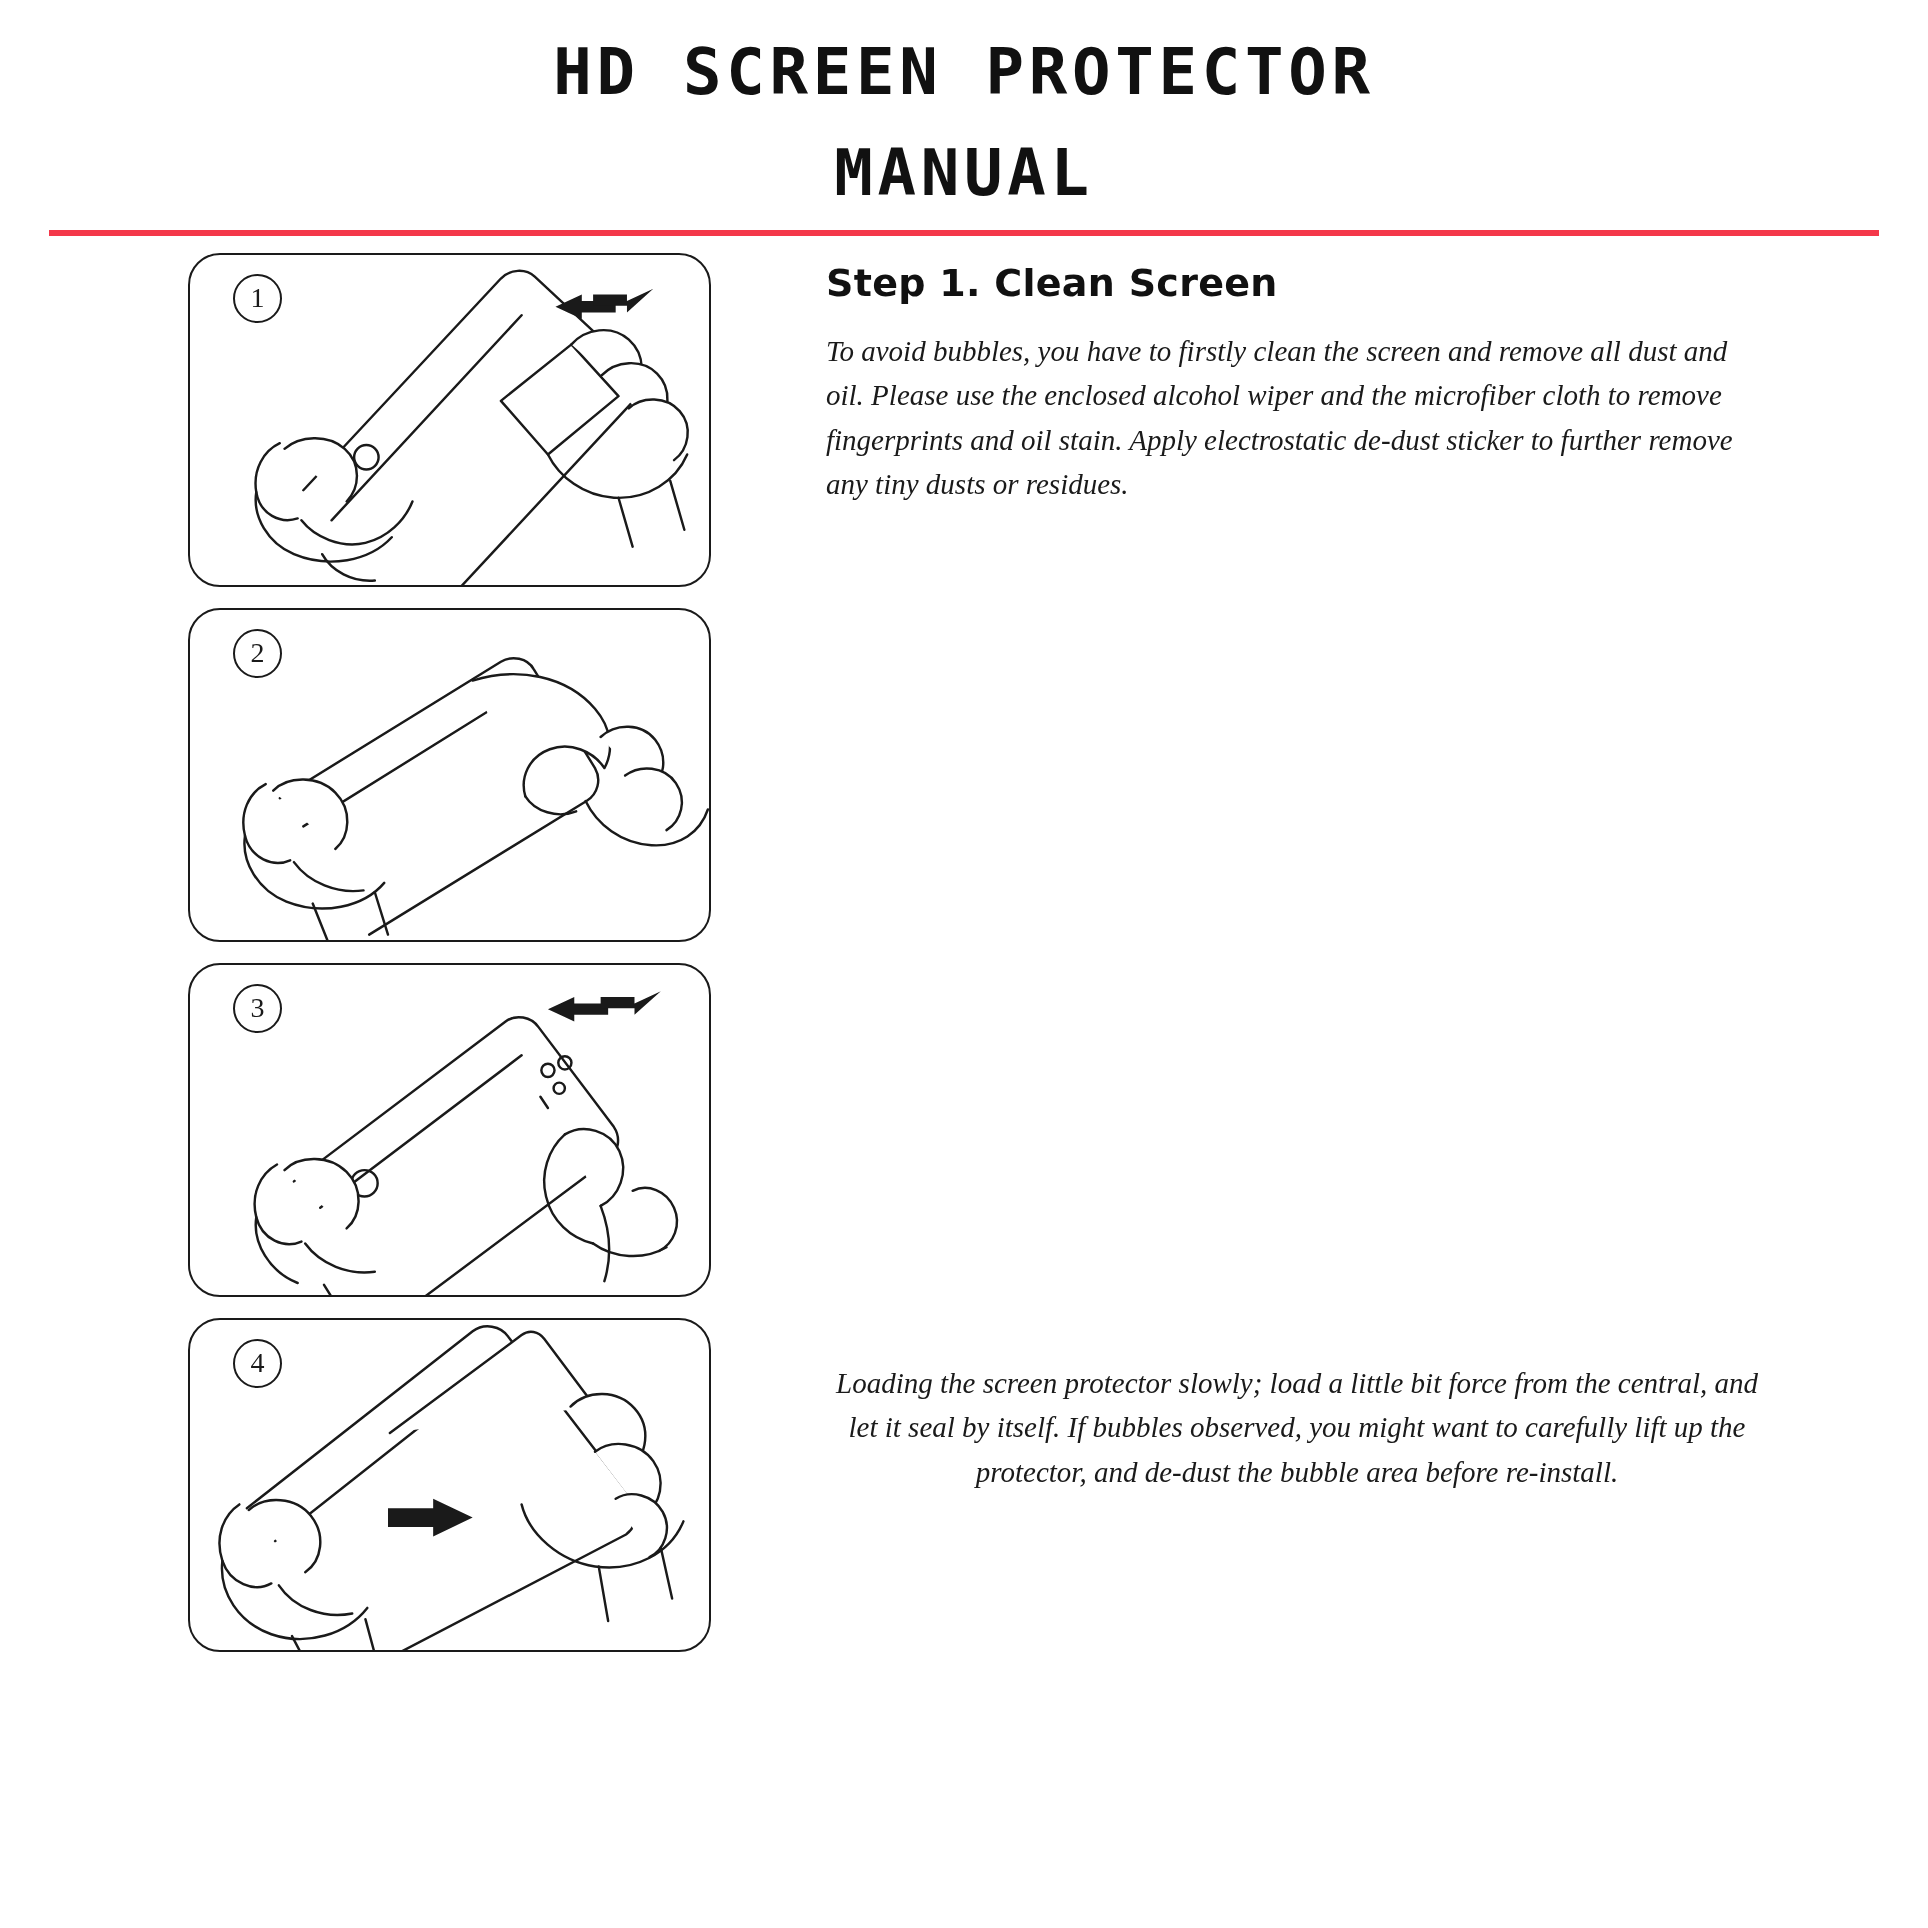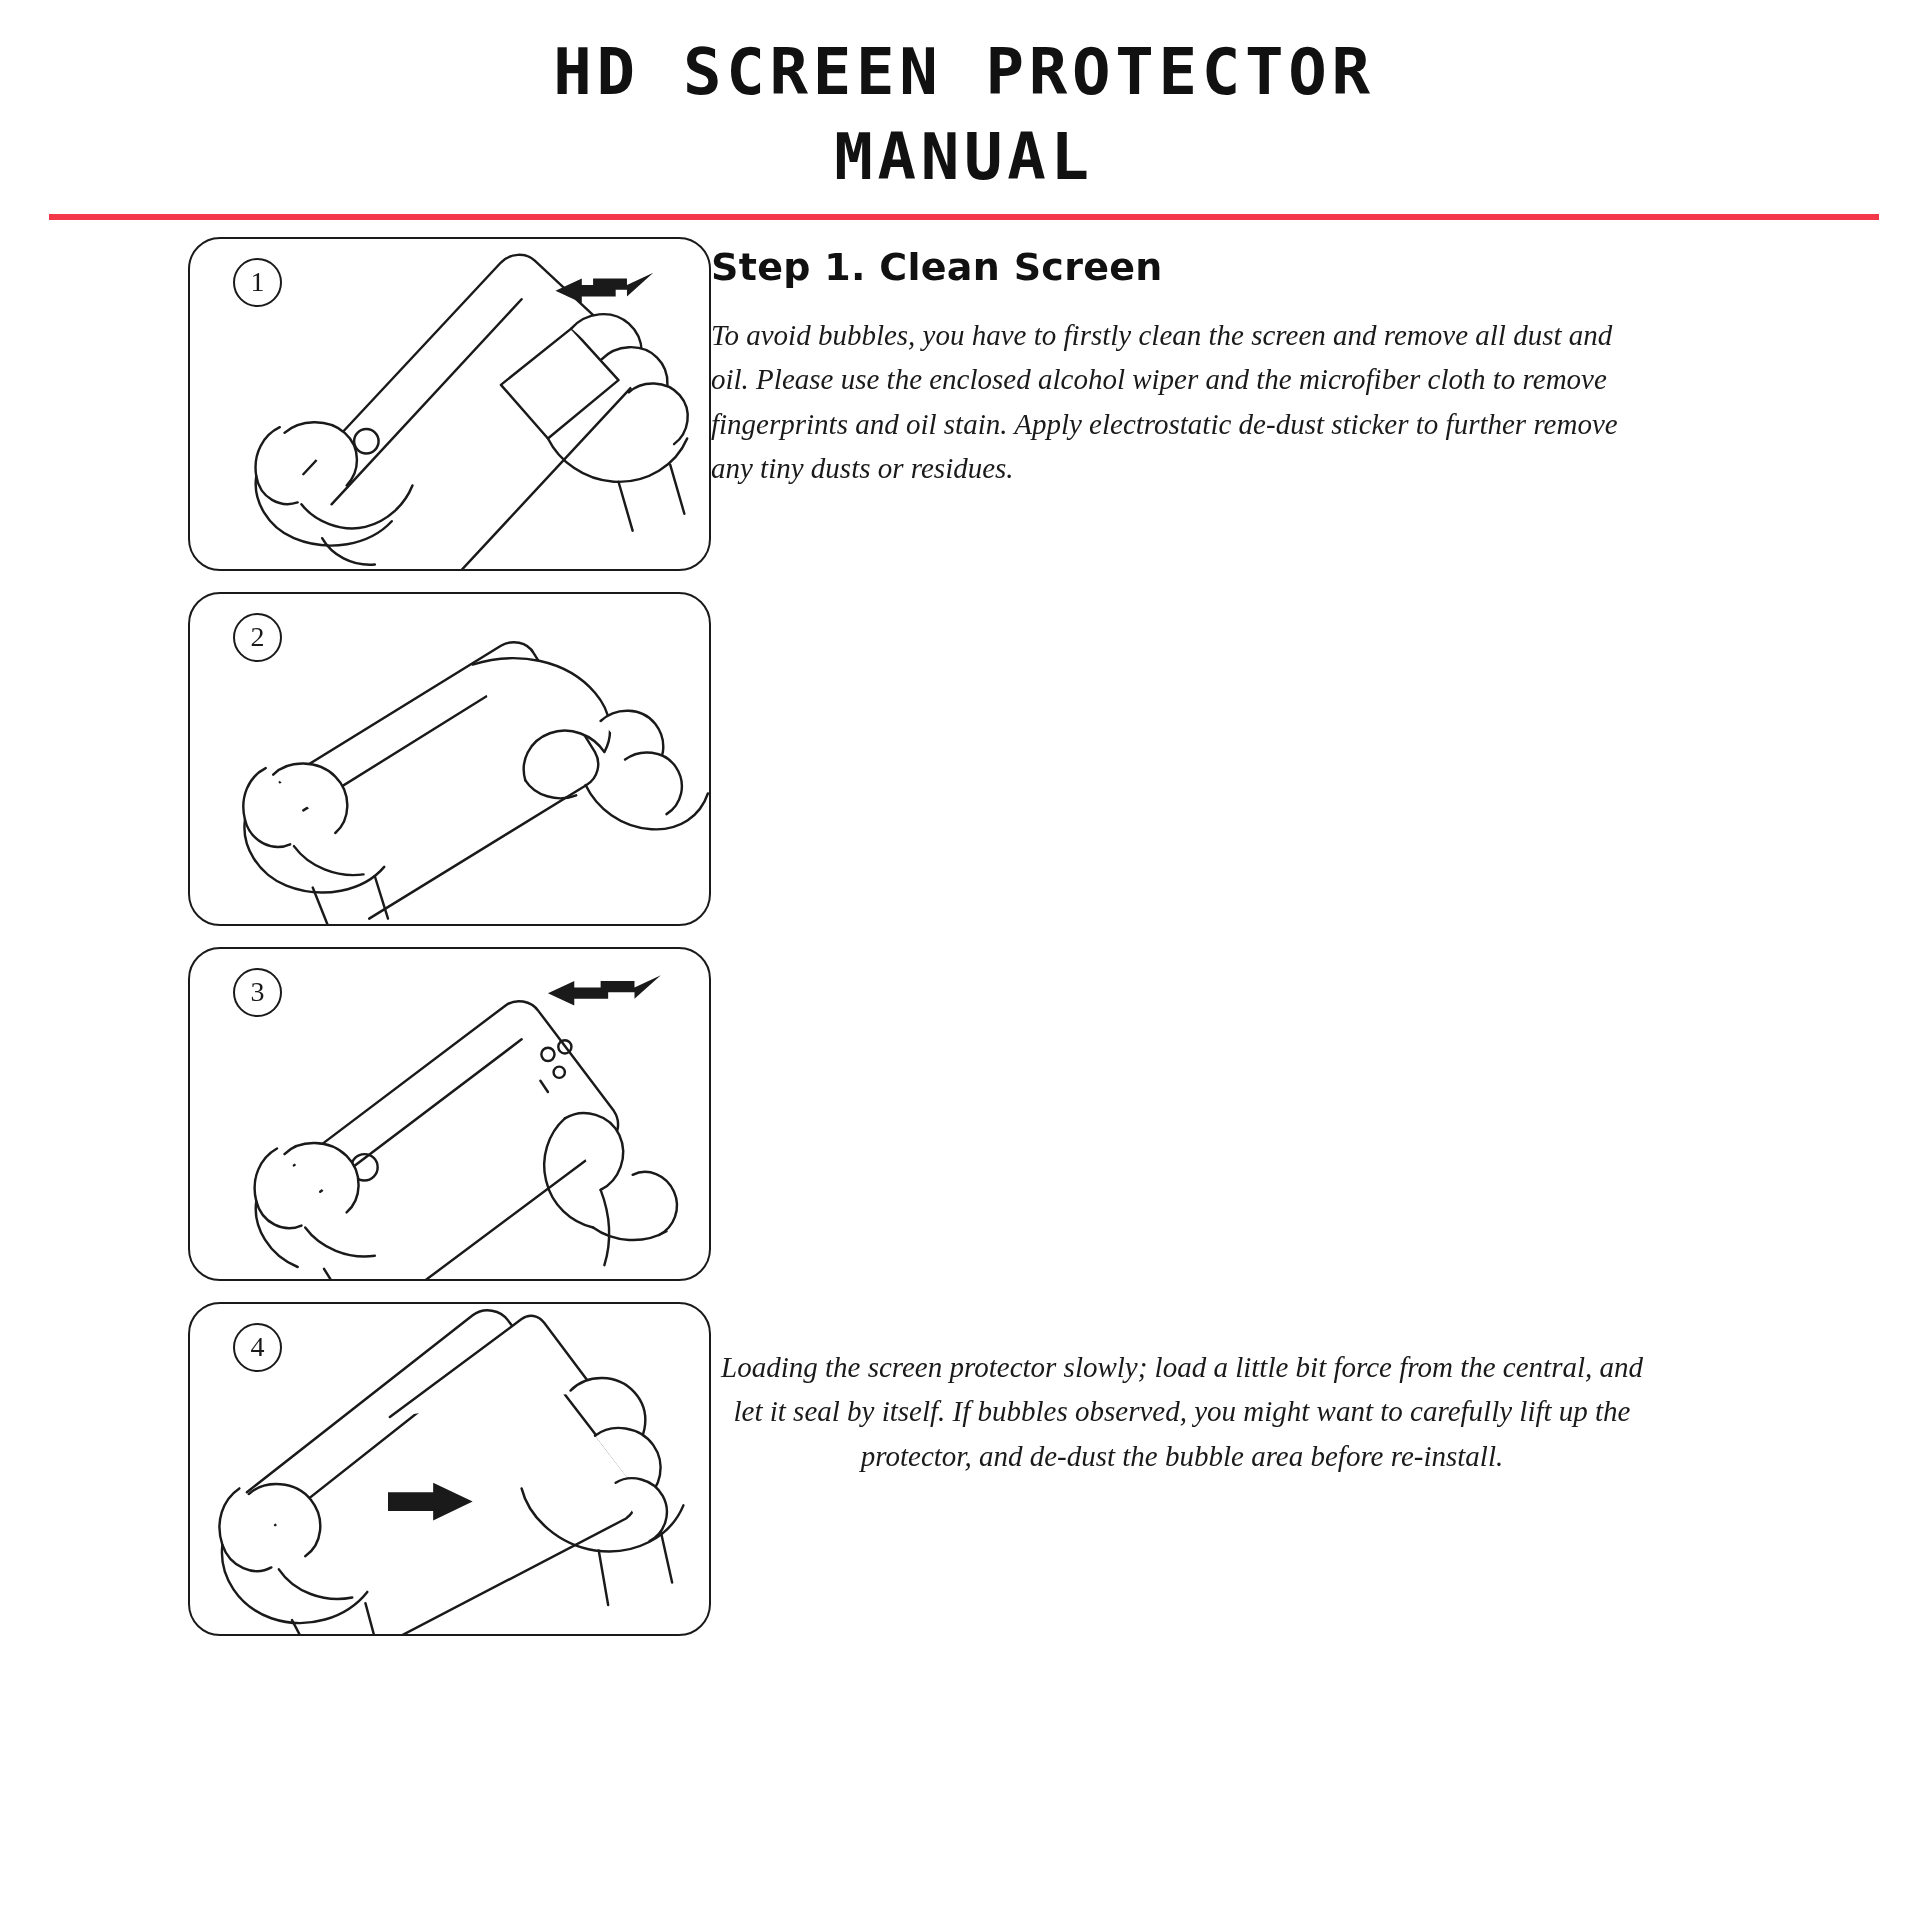--- a/index.html
+++ b/index.html
@@ -31,21 +31,21 @@
   .title-line {
     font-family: "DejaVu Sans Mono", monospace;
     font-weight: bold;
     font-size: 64px;
     letter-spacing: 4.7px;
     line-height: 1.28;
     color: #111111;
     white-space: nowrap;
   }
   .title-line.second {
-    margin-top: 3px;
+    margin-top: 19px;
   }
   .red-rule {
     margin: 15px 49px 0 49px;
     height: 6.6px;
     background: #f4384a;
   }
 
   
   .steps {
     margin-top: 17px;
@@ -86,20 +86,21 @@
     background: rgba(255,255,255,0.85);
   }
   .figure svg {
     position: absolute;
     left: 0;
     top: 0;
   }
 
   .text-col {
     flex: 1 1 auto;
+    padding-left: 115px;
     padding-right: 132px;
     padding-top: 7.5px;
   }
   .step-heading {
     font-family: "DejaVu Sans", sans-serif;
     font-weight: bold;
     font-size: 38px;
     letter-spacing: 0.3px;
     color: #111111;
     margin: 0;

